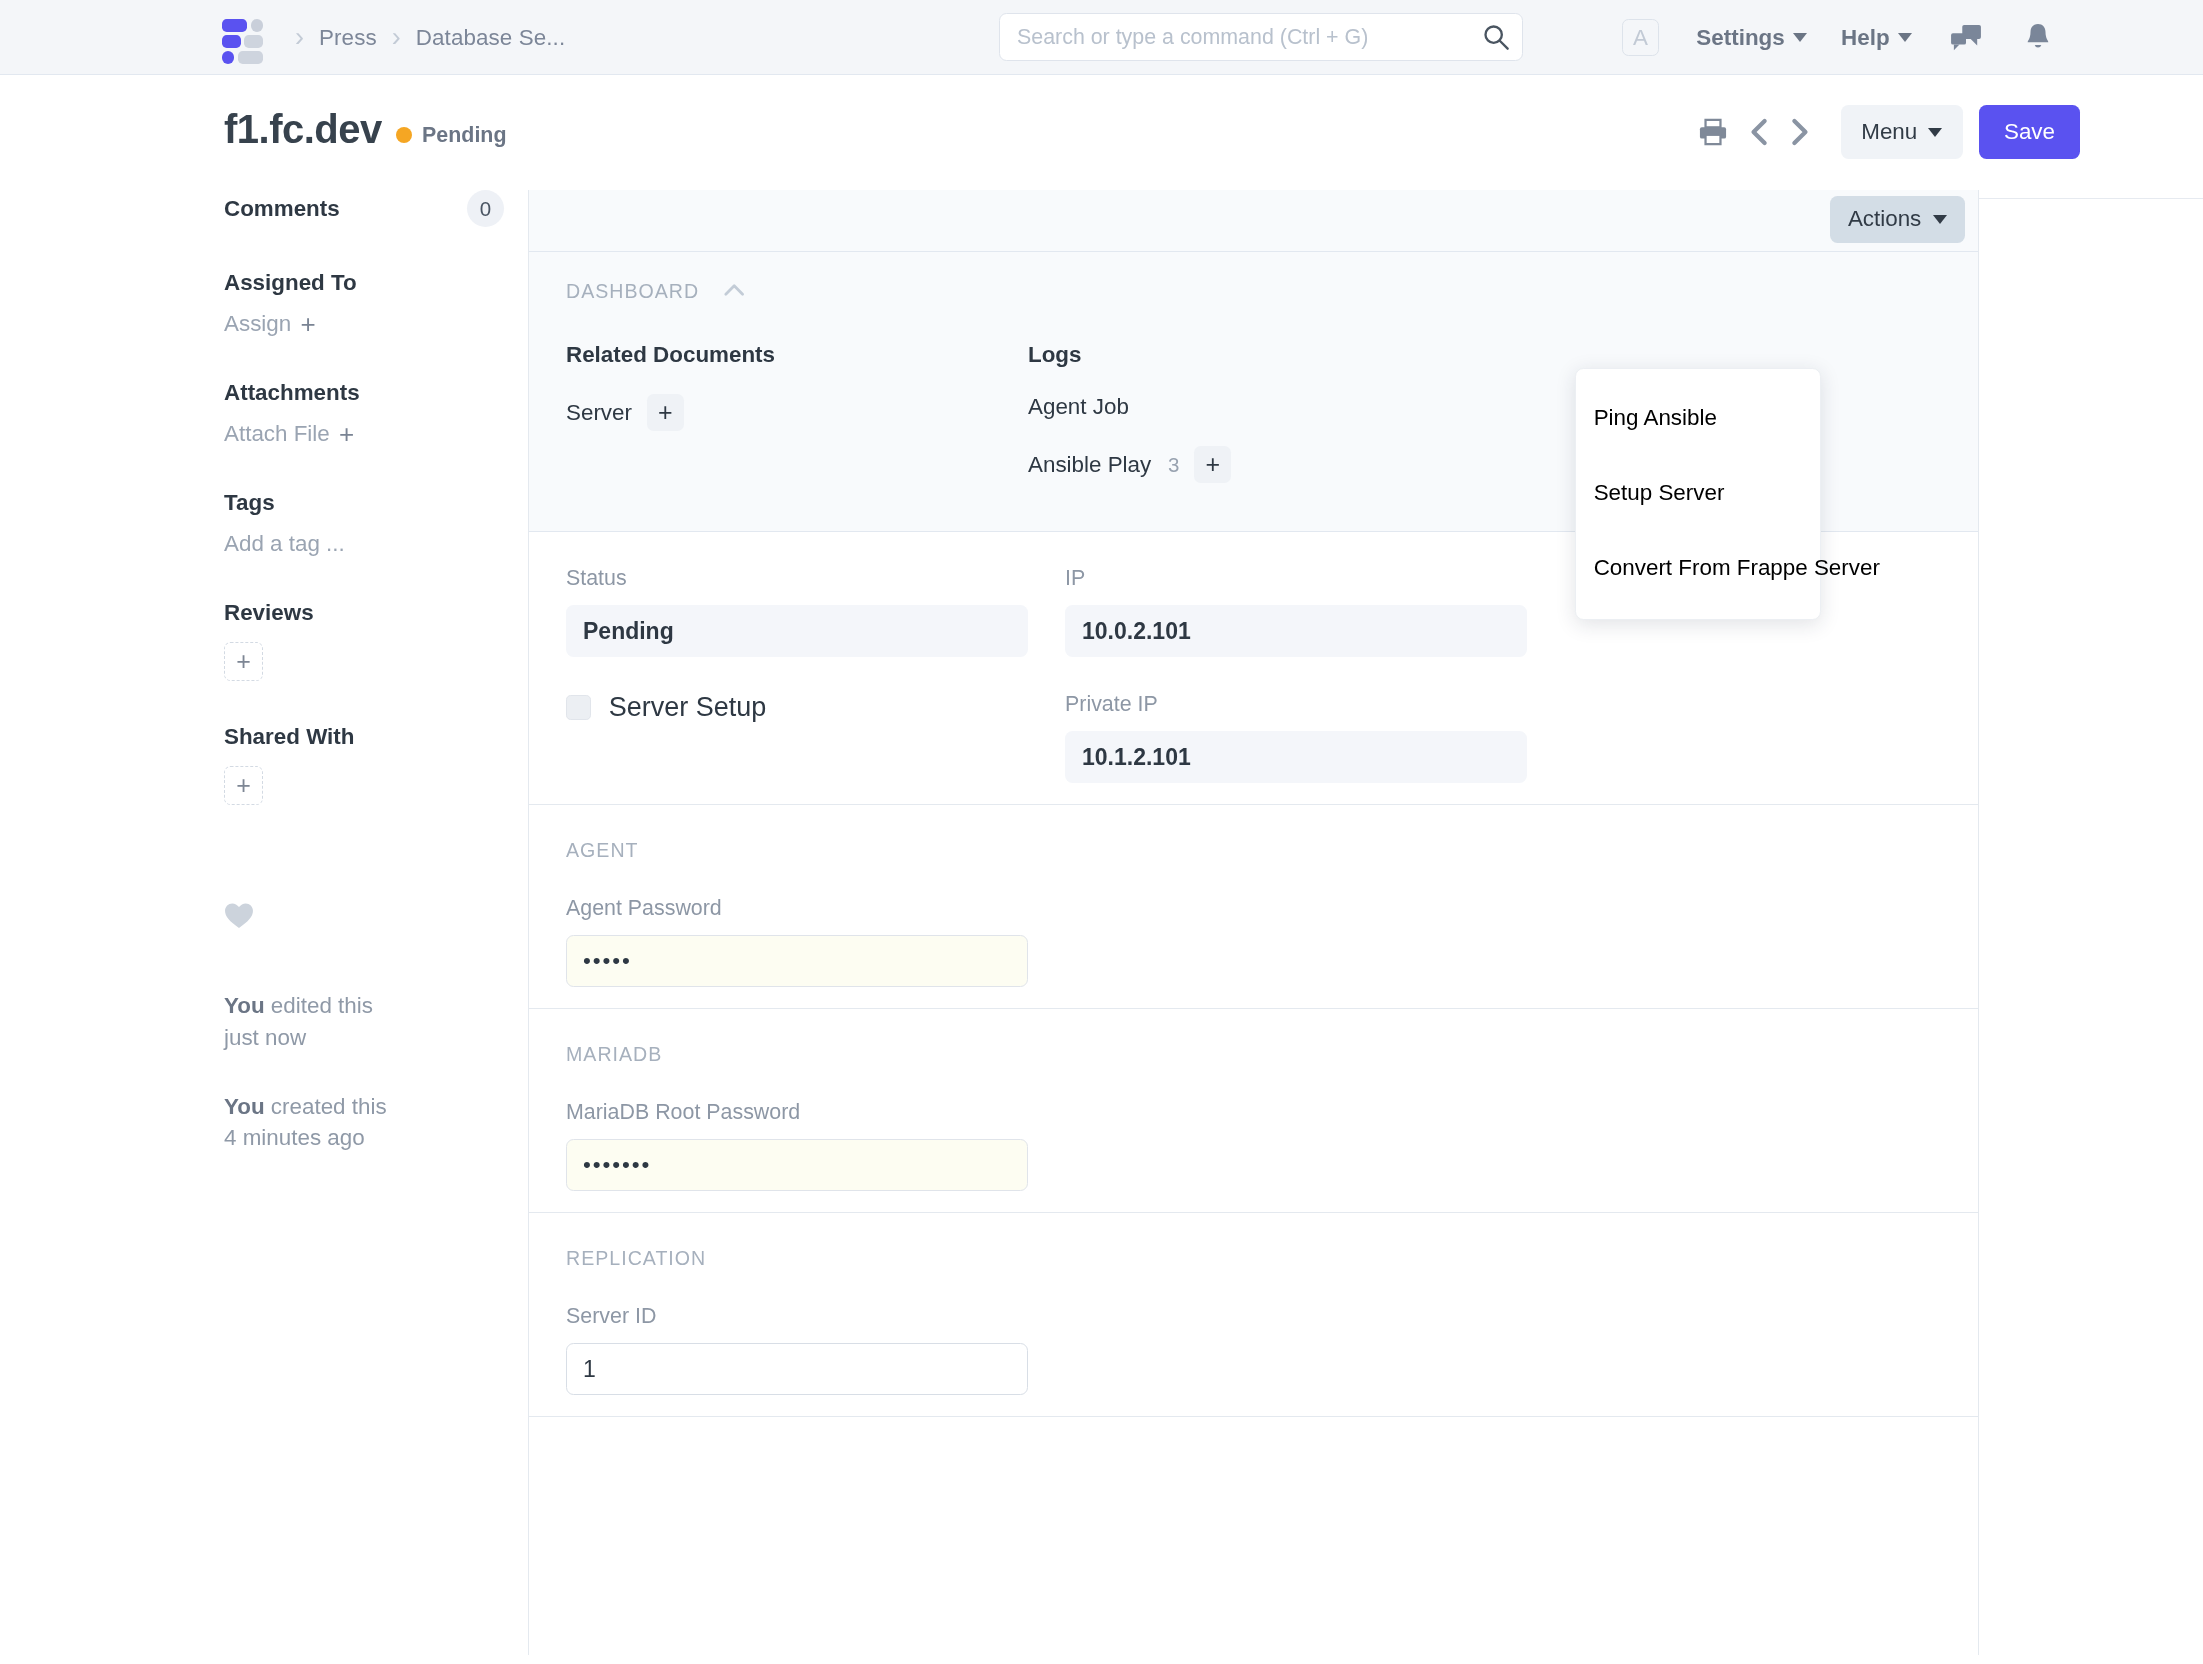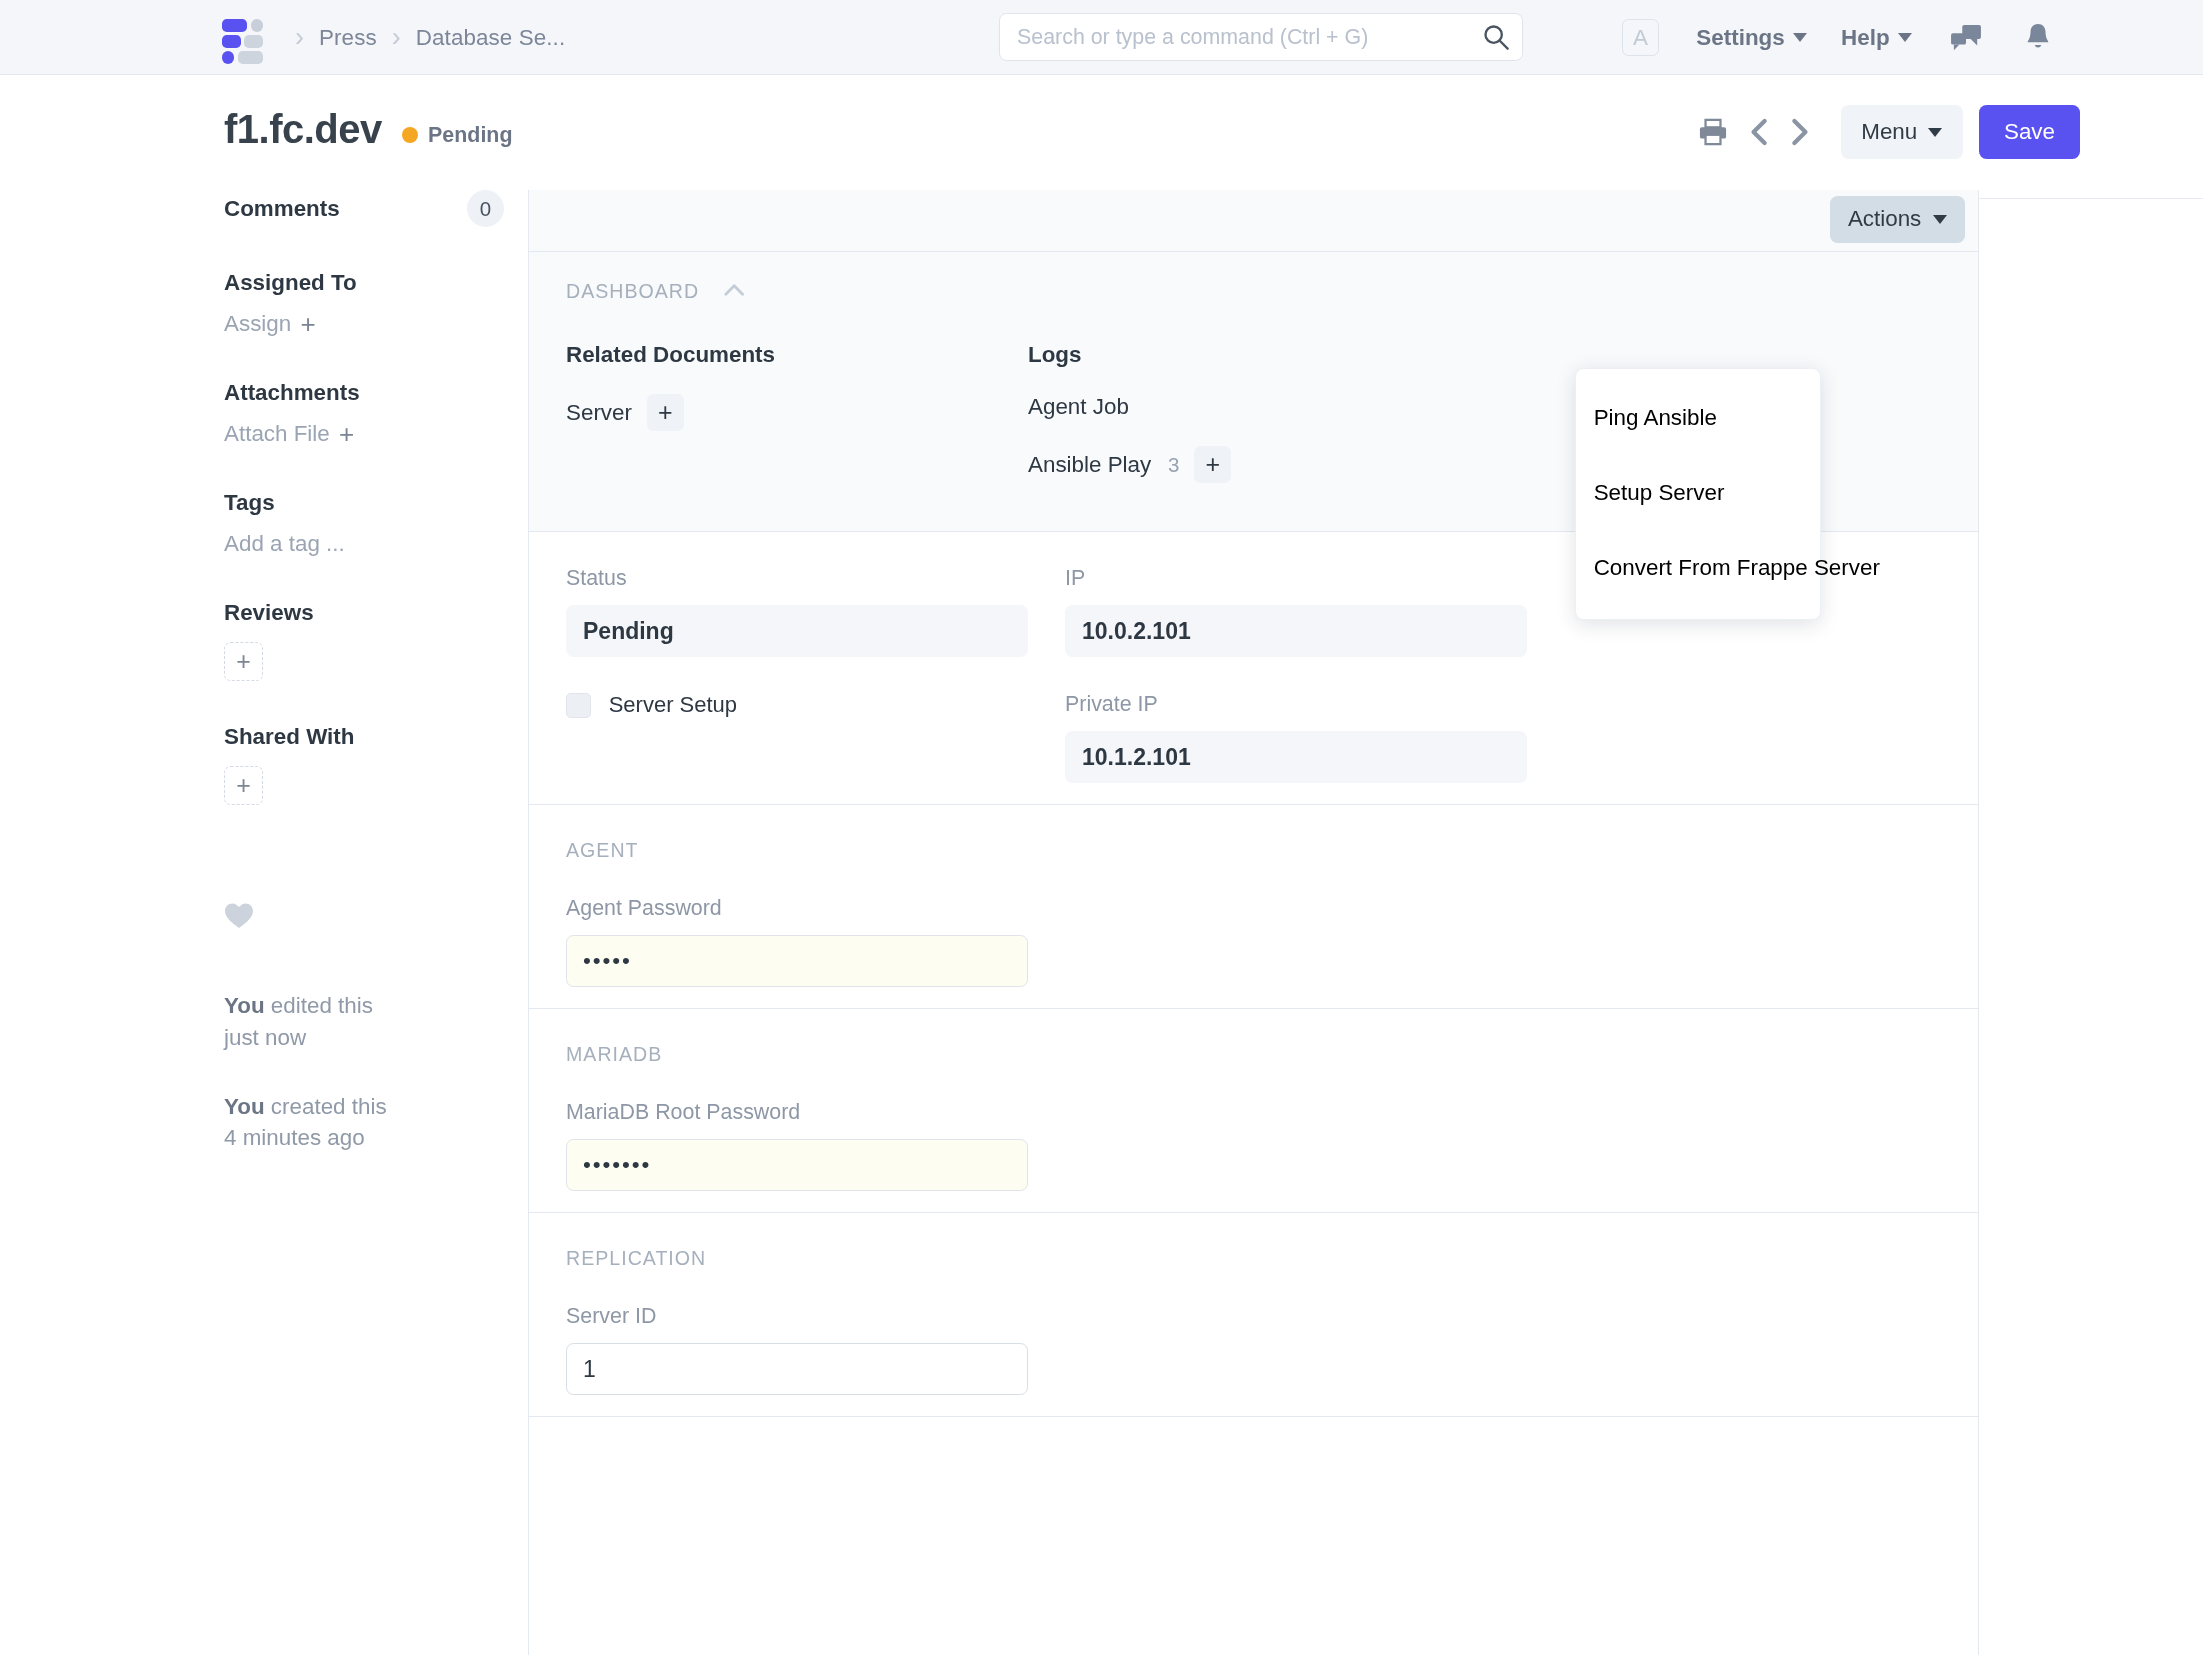--- a/index.html
+++ b/index.html
@@ -81,21 +81,21 @@
 
   
   .pagehead {
     position: absolute; left: 0; top: 75px;
     width: 2204px; height: 124px;
     background: #ffffff;
     border-bottom: 0.9px solid #e6eaf0;
   }
   .doctitle {
     position: absolute; left: 224px; top: 32px;
-    display: flex; align-items: baseline; gap: 20px;
+    display: flex; align-items: baseline; gap: 14px;
   }
   .doctitle .t {
     font-size: 40px; font-weight: bold; color: #37424d; letter-spacing: -0.5px;
   }
   .statuspill { display: flex; align-items: center; gap: 10.3px; }
   .statusdot { width: 16px; height: 16px; border-radius: 50%; background: #f5a623; }
   .statustext { font-size: 21.4px; font-weight: bold; color: #6b7585; }
 
   .headactions {
     position: absolute; right: 124px; top: 30px;
@@ -232,21 +232,21 @@
   }
   .finput.plain {
     background: #ffffff; border: 0.9px solid #d8dee6;
     font-weight: normal;
   }
   .checkrow { display: flex; align-items: center; gap: 17.7px; margin-top: 35px; }
   .cbox {
     width: 25px; height: 25px; border-radius: 4.7px;
     background: #eceff3; border: 0.9px solid #e1e5eb; cursor: pointer;
   }
-  .clabel { font-size: 22px; color: #2e3843; }
+  .clabel { font-size: 27px; color: #2e3843; }
   .sec-title-row { margin-bottom: 34px; }
 </style>
 </head>
 <body>
 
 <div class="navbar">
   <div class="brand-logo">
     <span class="lg lg1"></span>
       <span class="lg lg2"></span>
     <span class="lg lg3"></span>

